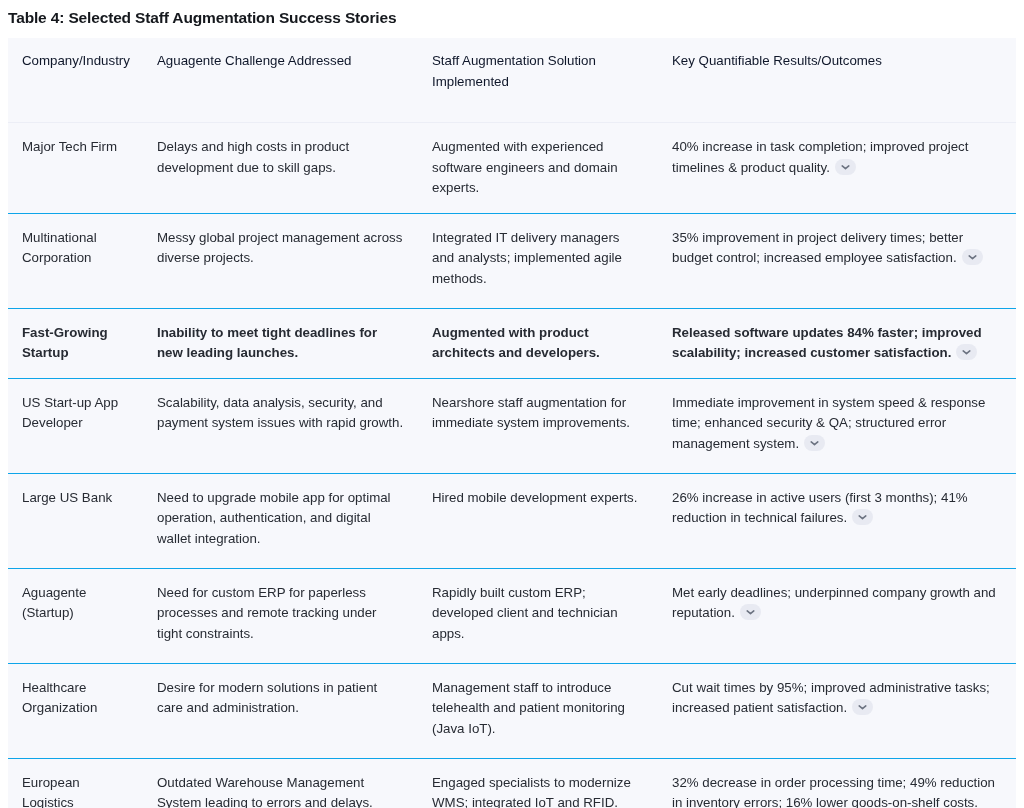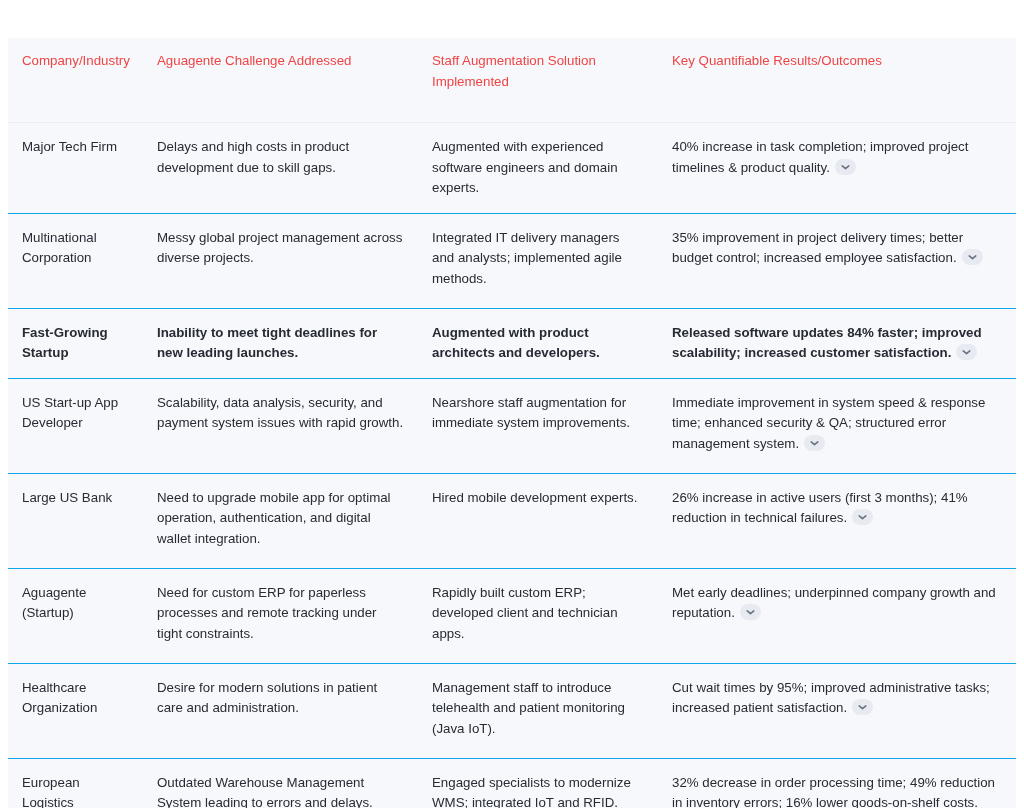--- a/index.html
+++ b/index.html
@@ -59,21 +59,21 @@
     box-sizing: border-box;
     font-size: 13.3px;
     line-height: 20.5px;
     color: #272b33;
     font-weight: normal;
     border-bottom: 1px solid #0ea5e9;
   }
 
   table.data-table thead th {
     font-weight: normal;
-    color: #ef4444;
+    color: #0f172a;
     padding-top: 13px;
     padding-bottom: 30px;
     border-bottom: 1px solid #eceef6;
   }
 
   col.c1 { width: 135px; }
   col.c2 { width: 275px; }
   col.c3 { width: 240px; }
   col.c4 { width: 358px; }
 
@@ -117,20 +117,21 @@
     fill: none;
     stroke-linecap: round;
     stroke-linejoin: round;
   }
 </style>
 </head>
 <body>
 
 <div class="page">
 
+  <div class="table-title">Table 4: Selected Staff Augmentation Success Stories</div>
 
   <div class="table-wrap">
     <table class="data-table">
       <colgroup>
         <col class="c1">
           <col class="c2">
           <col class="c3">
           <col class="c4">
       </colgroup>
       <thead>

